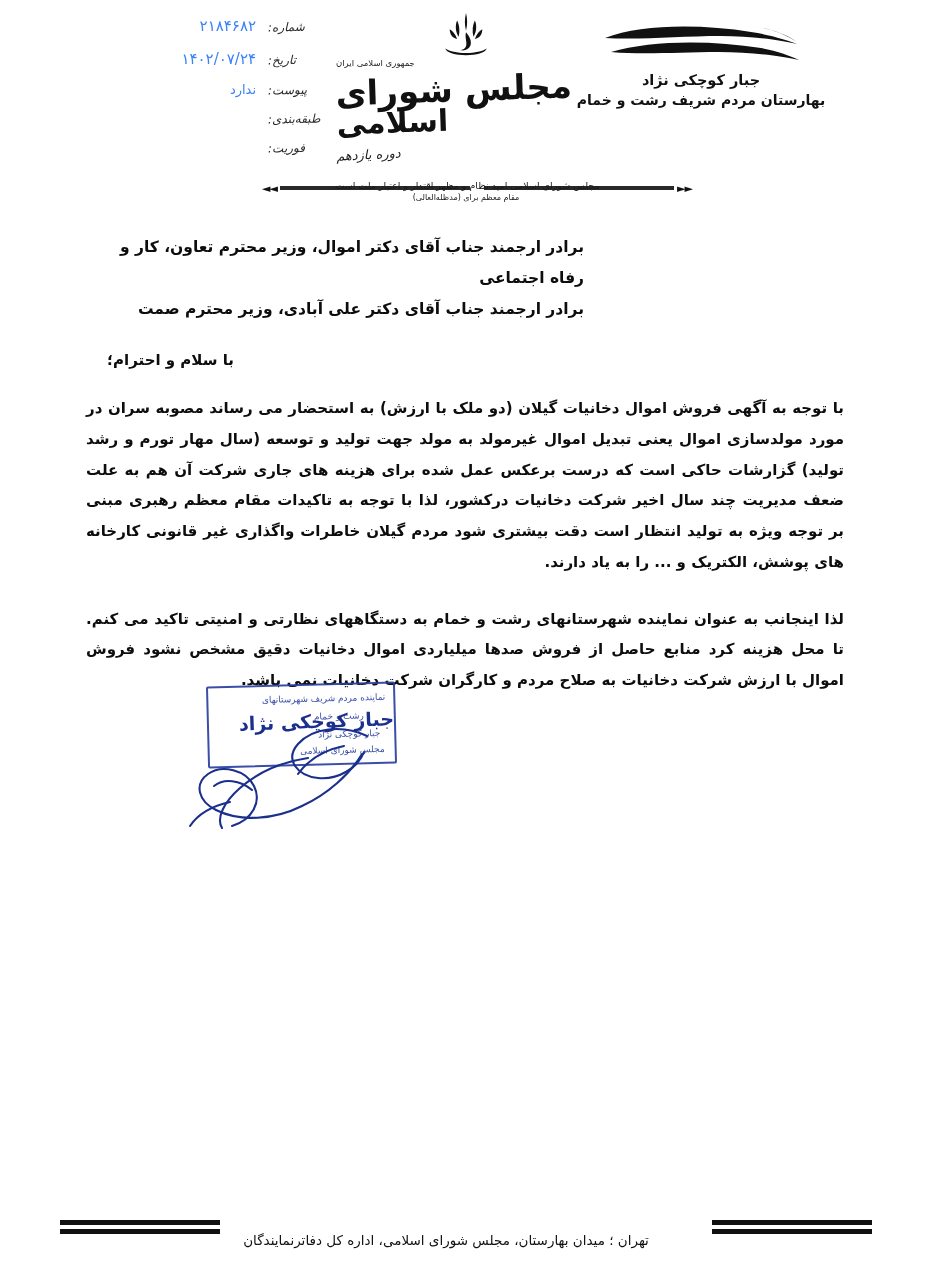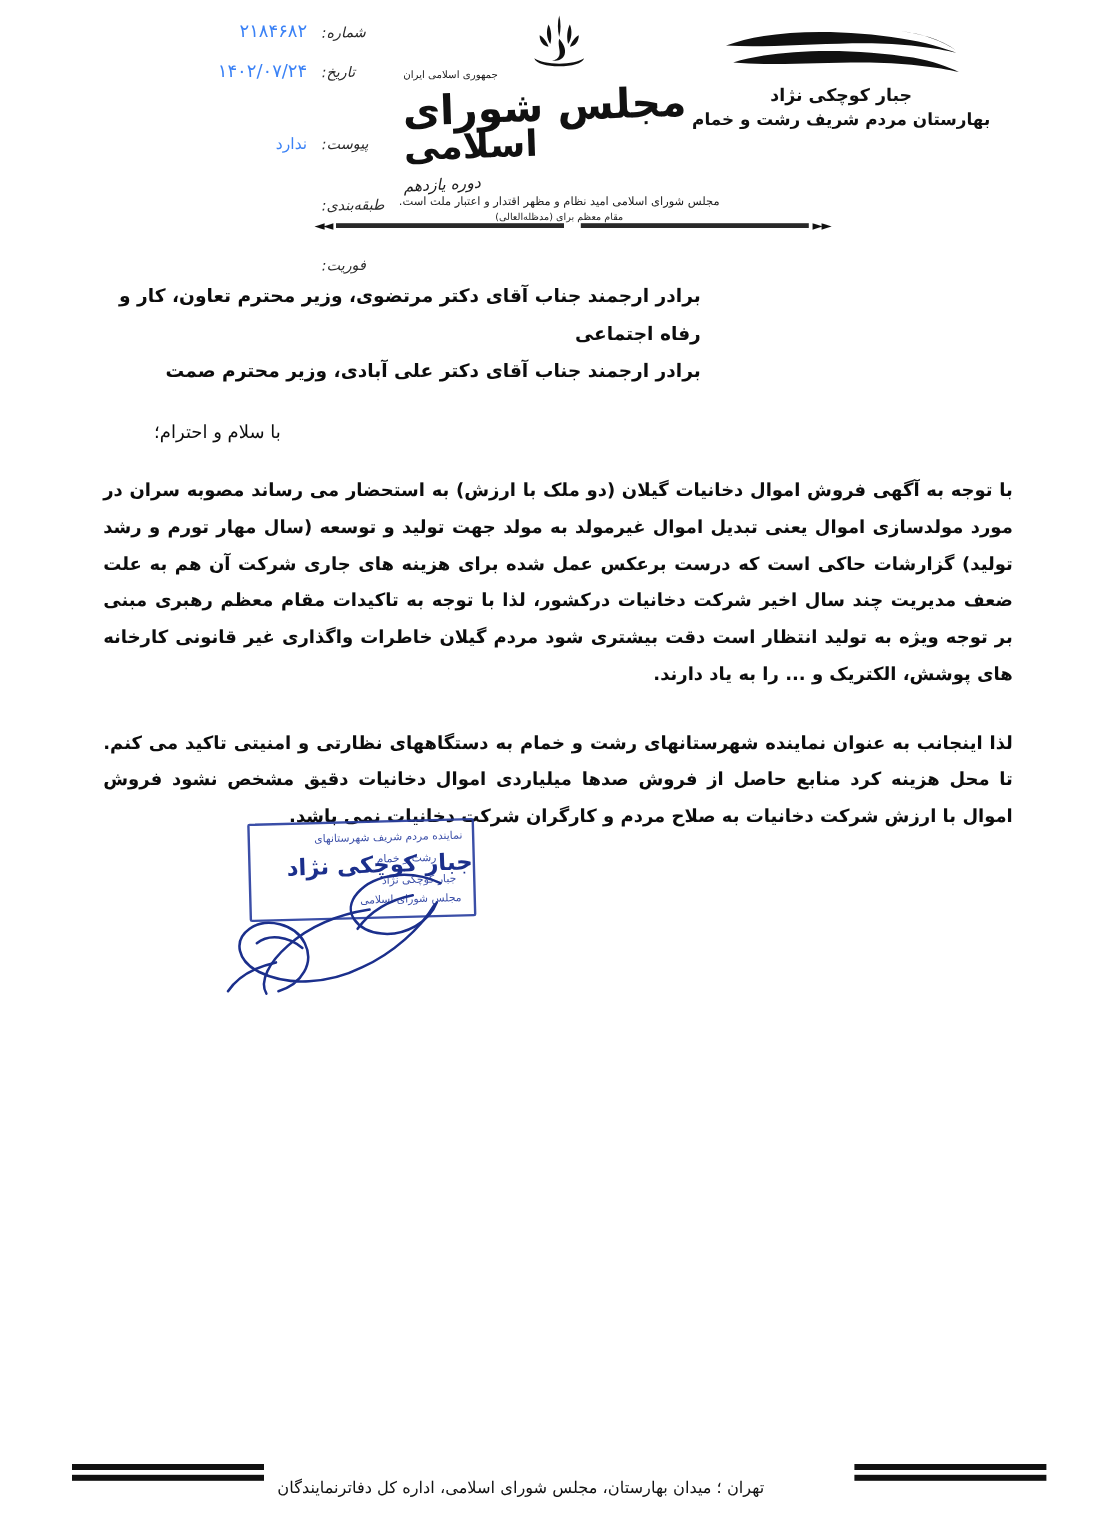--- a/index.html
+++ b/index.html
@@ -51,21 +51,21 @@
     min-width: 52px;
     text-align: left;
     transform: rotate(-1deg);
   }
   .meta-value {
     font-size: 15px;
     letter-spacing: 0.5px;
     white-space: nowrap;
     color: #3b82f6;
   }
-  .meta-row.small .meta-value { font-size: 13px; margin-top: 31px; }
+  .meta-row.small .meta-value { font-size: 13px; }
 
   
   .emblem-wrap {
     position: absolute;
     top: 10px;
     left: 50%;
     transform: translateX(-50%);
     width: 260px;
     text-align: left;
   }
@@ -128,21 +128,21 @@
   }
   .member-title {
     font-size: 14px;
     font-weight: 700;
     color: #111;
   }
 
   
   .motto {
     position: absolute;
-    top: 163px;
+    top: 180px;
     left: 50%;
     transform: translateX(-50%);
     width: 420px;
     text-align: center;
     direction: rtl;
   }
   .motto .line1 {
     font-size: 9.5px;
     color: #1a1a1a;
     white-space: nowrap;
@@ -182,21 +182,21 @@
   .addressees {
     font-size: 15.5px;
     font-weight: 700;
     line-height: 2.0;
     color: #0d0d0d;
     margin-right: 260px;
   }
   .salutation {
     margin-top: 26px;
     font-size: 15px;
-    font-weight: 400;
+    font-weight: 700;
     color: #0d0d0d;
     margin-right: 610px;
   }
   .para {
     margin-top: 24px;
     font-size: 15px;
     line-height: 2.05;
     color: #0d0d0d;
     text-align: justify;
     font-weight: 600;
@@ -251,21 +251,21 @@
     top: 30px;
     right: 0px;
     width: 300px;
     height: 140px;
   }
 
   
   .footer {
     position: absolute;
     bottom: 28px;
-    left: 4px;
+    left: 16px;
     width: 860px;
     direction: rtl;
     text-align: center;
   }
   .footer-text {
     font-size: 13.5px;
     color: #111;
     line-height: 1.7;
   }
   .footer-bars {
@@ -348,21 +348,21 @@
   <div class="motto-deco" style="left:262px;">◄◄</div>
   <div class="motto-deco" style="right:240px;">►►</div>
   <div class="motto">
     <div class="line1">مجلس شورای اسلامی امید نظام و مظهر اقتدار و اعتبار ملت است.</div>
     <div class="line2">مقام معظم برای (مدظله‌العالی)</div>
   </div>
 </div>
 
 <div class="letter">
   <div class="addressees">
-    <div>برادر ارجمند جناب آقای دکتر مرتضوی، وزیر محترم تعاون، کار و رفاه اجتماعی</div>
+    <div>برادر ارجمند جناب آقای دکتر اموال، وزیر محترم تعاون، کار و رفاه اجتماعی</div>
     <div>برادر ارجمند جناب آقای دکتر علی آبادی، وزیر محترم صمت</div>
   </div>
 
   <div class="salutation">با سلام و احترام؛</div>
 
   <div class="para">با توجه به آگهی فروش اموال دخانیات گیلان (دو ملک با ارزش) به استحضار می رساند مصوبه سران در مورد مولدسازی اموال یعنی تبدیل اموال غیرمولد به مولد جهت تولید و توسعه (سال مهار تورم و رشد تولید) گزارشات حاکی است که درست برعکس عمل شده برای هزینه های جاری شرکت آن هم به علت ضعف مدیریت چند سال اخیر شرکت دخانیات درکشور، لذا با توجه به تاکیدات مقام معظم رهبری مبنی بر توجه ویژه به تولید انتظار است دقت بیشتری شود مردم گیلان خاطرات واگذاری غیر قانونی کارخانه های پوشش، الکتریک و ... را به یاد دارند.</div>
   <div class="para second">لذا اینجانب به عنوان نماینده شهرستانهای رشت و خمام به دستگاههای نظارتی و امنیتی تاکید می کنم. تا محل هزینه کرد منابع حاصل از فروش صدها میلیاردی اموال دخانیات دقیق مشخص نشود فروش اموال با ارزش شرکت دخانیات به صلاح مردم و کارگران شرکت دخانیات نمی باشد.</div>
 </div>
 
 <div class="sign-area">

